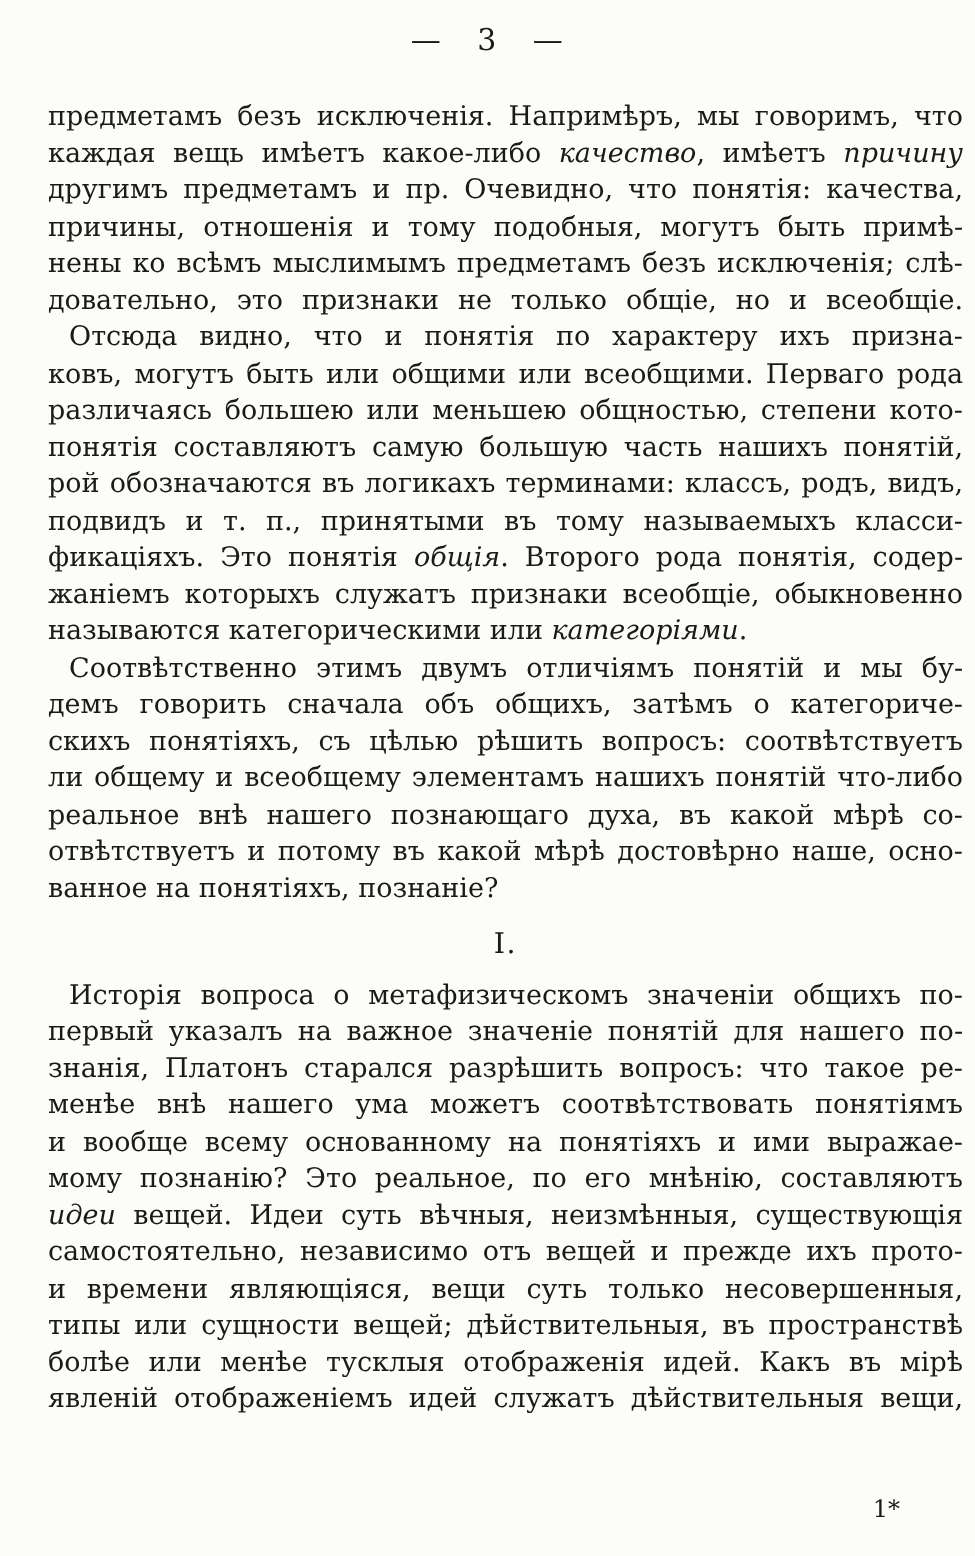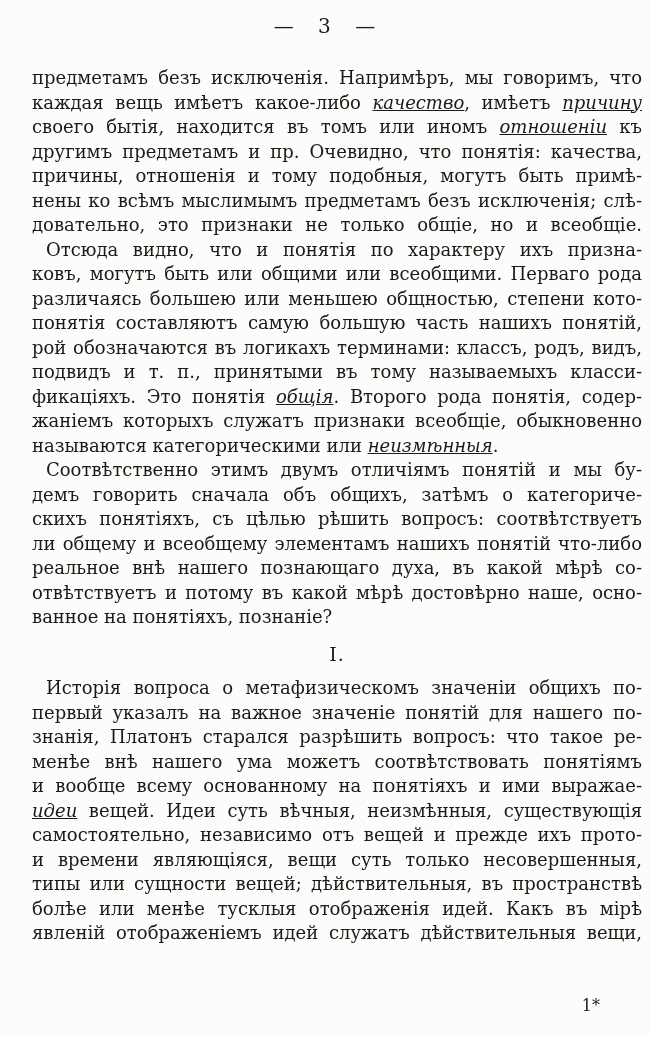--- a/index.html
+++ b/index.html
@@ -30,21 +30,21 @@
   .para { margin: 0; }
   .para.indent .line:first-child { text-indent: 14px; }
   .line {
     text-align: justify;
     text-align-last: justify;
     white-space: normal;
     height: 24.5px;
     overflow: visible;
   }
   .line.short { text-align-last: left; }
-  .line i { font-style: italic; text-decoration: underline; }
+  .line i { font-style: italic; }
   .section-heading {
     text-align: center;
     font-size: 19px;
     margin-top: 12px;
     margin-bottom: 10px;
     line-height: 24.5px;
     letter-spacing: 1px;
   }
   .page-footer {
     position: absolute;
@@ -57,56 +57,56 @@
 
 <div>
   <div class="page-header">— 3 —</div>
 
   <div class="text-block">
 
     <div id="paras-before">
         <div class="para">
           <div class="line"><span>предметамъ безъ исключенія. Напримѣръ, мы говоримъ, что</span></div>
           <div class="line"><span>каждая вещь имѣетъ какое-либо </span><i>качество</i><span>, имѣетъ </span><i>причину</i></div>
-          <div class="line"><span>своего бытія, находится въ томъ или иномъ </span><i>отношеніи</i><span> къ</span></div>
           <div class="line"><span>другимъ предметамъ и пр. Очевидно, что понятія: качества,</span></div>
           <div class="line"><span>причины, отношенія и тому подобныя, могутъ быть примѣ-</span></div>
           <div class="line"><span>нены ко всѣмъ мыслимымъ предметамъ безъ исключенія; слѣ-</span></div>
           <div class="line"><span>довательно, это признаки не только общіе, но и всеобщіе.</span></div>
         </div>
         <div class="para indent">
           <div class="line"><span>Отсюда видно, что и понятія по характеру ихъ призна-</span></div>
           <div class="line"><span>ковъ, могутъ быть или общими или всеобщими. Перваго рода</span></div>
           <div class="line"><span>различаясь большею или меньшею общностью, степени кото-</span></div>
           <div class="line"><span>понятія составляютъ самую большую часть нашихъ понятій,</span></div>
           <div class="line"><span>рой обозначаются въ логикахъ терминами: классъ, родъ, видъ,</span></div>
           <div class="line"><span>подвидъ и т. п., принятыми въ тому называемыхъ класси-</span></div>
           <div class="line"><span>фикаціяхъ. Это понятія </span><i>общія</i><span>. Второго рода понятія, содер-</span></div>
           <div class="line"><span>жаніемъ которыхъ служатъ признаки всеобщіе, обыкновенно</span></div>
-          <div class="line short"><span>называются категорическими или </span><i>неизмѣнныя</i><span>.</span></div>
+          <div class="line short"><span>называются категорическими или </span><i>категоріями</i><span>.</span></div>
         </div>
         <div class="para indent">
           <div class="line"><span>Соотвѣтственно этимъ двумъ отличіямъ понятій и мы бу-</span></div>
           <div class="line"><span>демъ говорить сначала объ общихъ, затѣмъ о категориче-</span></div>
           <div class="line"><span>скихъ понятіяхъ, съ цѣлью рѣшить вопросъ: соотвѣтствуетъ</span></div>
           <div class="line"><span>ли общему и всеобщему элементамъ нашихъ понятій что-либо</span></div>
           <div class="line"><span>реальное внѣ нашего познающаго духа, въ какой мѣрѣ со-</span></div>
           <div class="line"><span>отвѣтствуетъ и потому въ какой мѣрѣ достовѣрно наше, осно-</span></div>
           <div class="line short"><span>ванное на понятіяхъ, познаніе?</span></div>
         </div>
       </div>
     <div class="section-heading">I.</div>
 
     <div id="paras-after">
         <div class="para indent">
           <div class="line"><span>Исторія вопроса о метафизическомъ значеніи общихъ по-</span></div>
           <div class="line"><span>первый указалъ на важное значеніе понятій для нашего по-</span></div>
           <div class="line"><span>знанія, Платонъ старался разрѣшить вопросъ: что такое ре-</span></div>
           <div class="line"><span>менѣе внѣ нашего ума можетъ соотвѣтствовать понятіямъ</span></div>
           <div class="line"><span>и вообще всему основанному на понятіяхъ и ими выражае-</span></div>
+          <div class="line"><span>мому познанію? Это реальное, по его мнѣнію, составляютъ</span></div>
           <div class="line"><i>идеи</i><span> вещей. Идеи суть вѣчныя, неизмѣнныя, существующія</span></div>
           <div class="line"><span>самостоятельно, независимо отъ вещей и прежде ихъ прото-</span></div>
           <div class="line"><span>и времени являющіяся, вещи суть только несовершенныя,</span></div>
           <div class="line"><span>типы или сущности вещей; дѣйствительныя, въ пространствѣ</span></div>
           <div class="line"><span>болѣе или менѣе тусклыя отображенія идей. Какъ въ мірѣ</span></div>
           <div class="line"><span>явленій отображеніемъ идей служатъ дѣйствительныя вещи,</span></div>
         </div>
       </div>
   </div>
 

